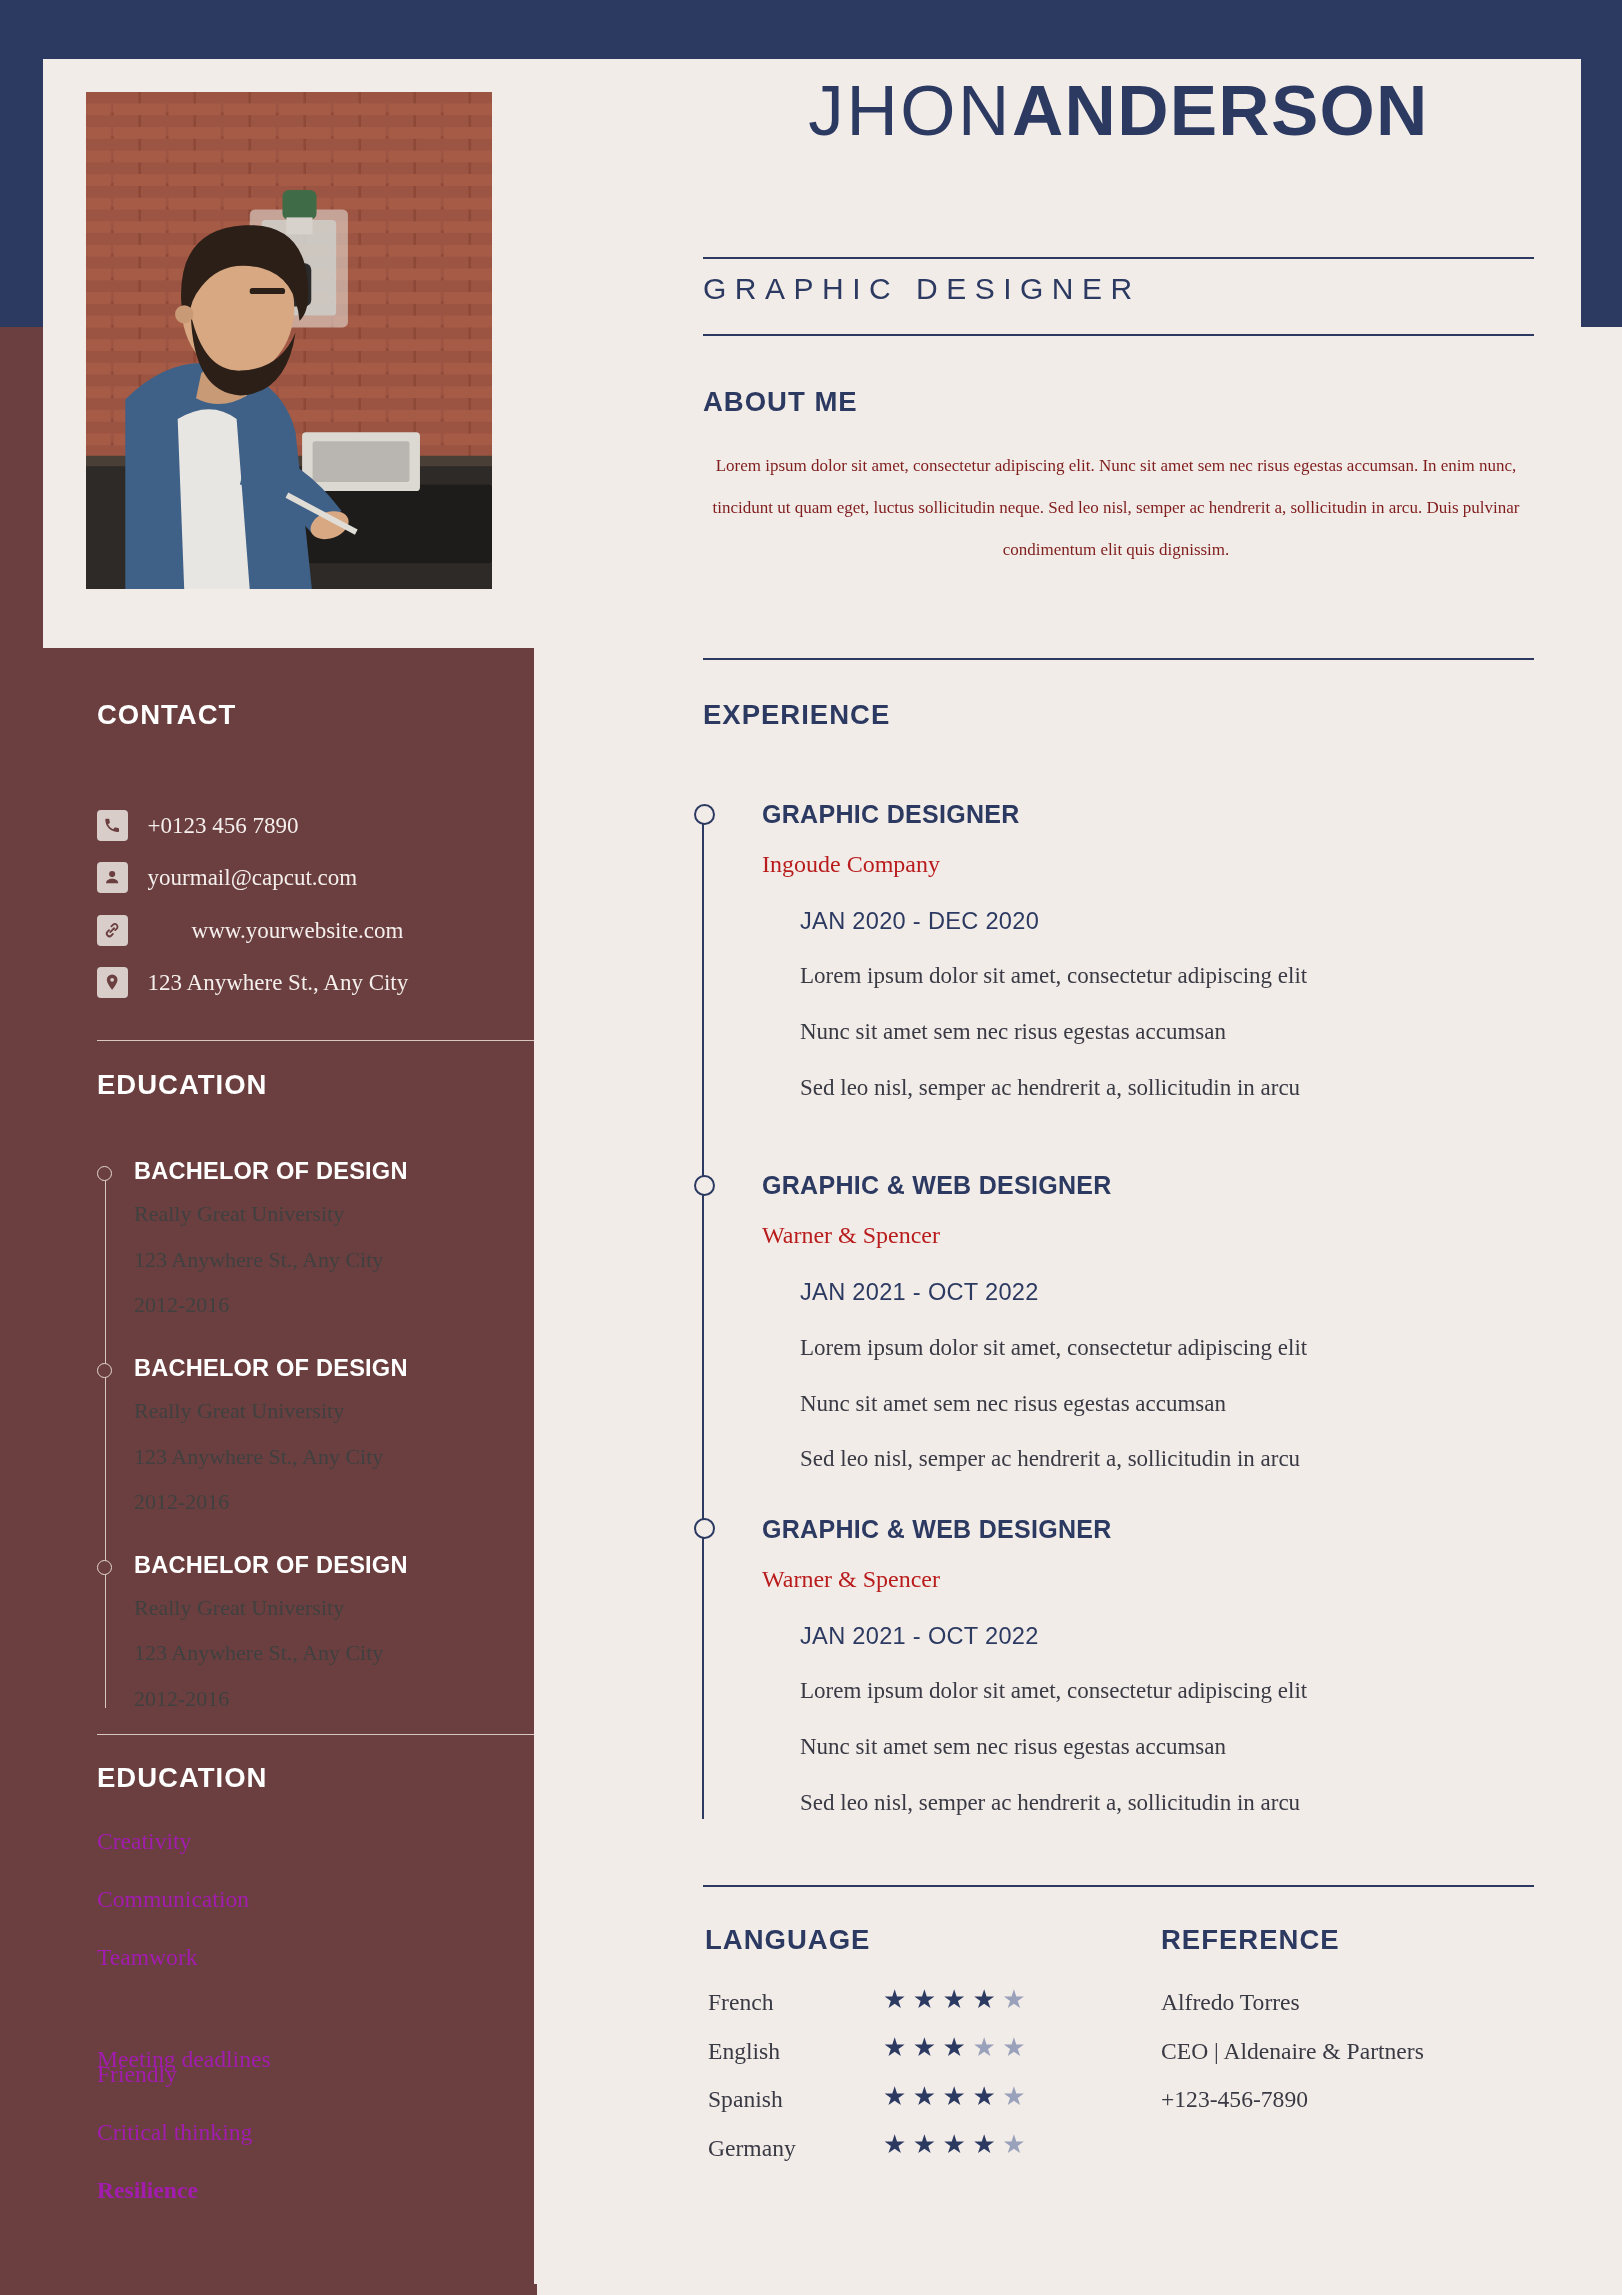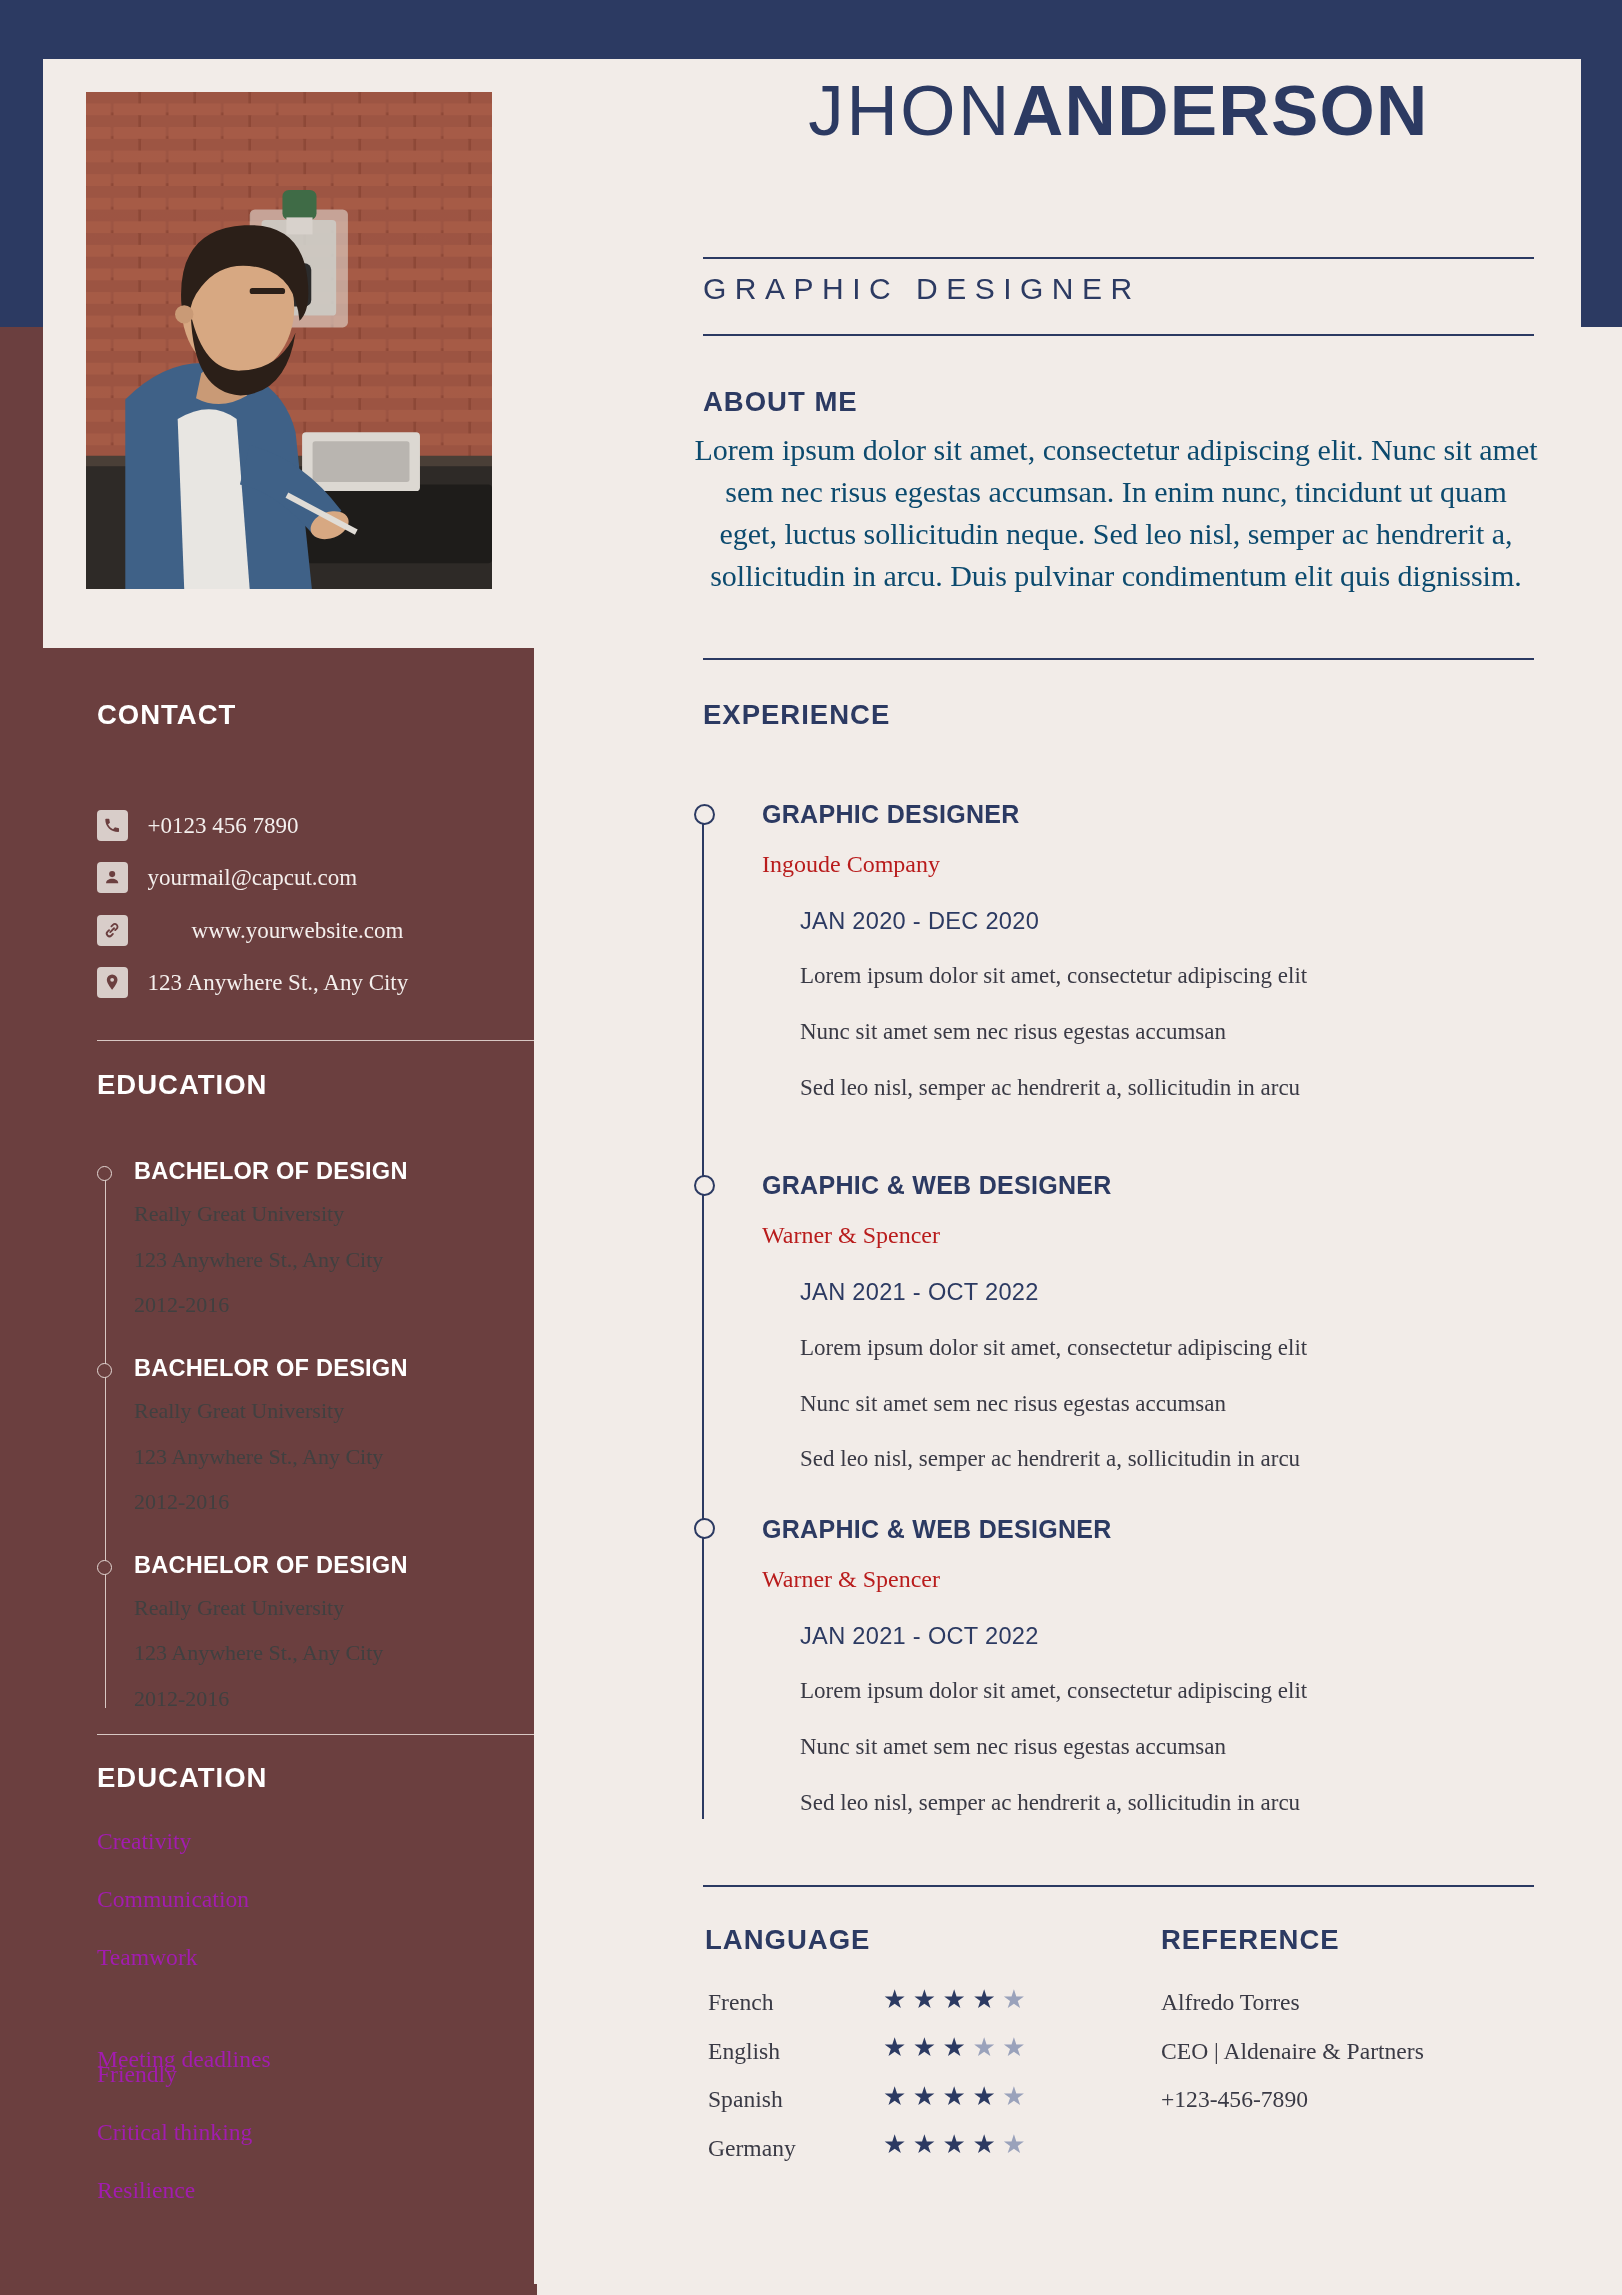--- a/index.html
+++ b/index.html
@@ -94,23 +94,24 @@
     position: absolute;
     color: #2c3a62;
     font-size: 27.5px;
     font-weight: bold;
     letter-spacing: 1px;
   }
   .about-p {
     width: 844px;
     text-align: center;
     font-family: "Liberation Serif", serif;
-    font-size: 30px;
-    color: #0c4a6e;
+    font-size: 17px;
+    color: #7f1d1d;
     line-height: 42px;
+    margin-top: 16px;
   }
 
   
   .exp-line {
     position: absolute;
     left: 702px;
     width: 2px;
     background: #2c3a62;
   }
   .exp-dot {
@@ -435,16 +436,16 @@
 
   <div class="side-rule" style="top:1734px;"></div>
 
   <div class="side-title" style="top:1762px;">EDUCATION</div>
   <div class="skill-item" style="top:1828px;">Creativity</div>
   <div class="skill-item" style="top:1886px;">Communication</div>
   <div class="skill-item" style="top:1944px;">Teamwork</div>
   <div class="skill-item" style="top:2002px;margin-top:44px;">Meeting deadlines</div>
   <div class="skill-item" style="top:2061px;">Friendly</div>
   <div class="skill-item" style="top:2119px;">Critical thinking</div>
-  <div class="skill-item" style="top:2177px;">Resilience</div>
+  <div class="skill-item" style="top:2177px;font-weight:bold;">Resilience</div>
 
 </div>
 
 
 </body></html>

